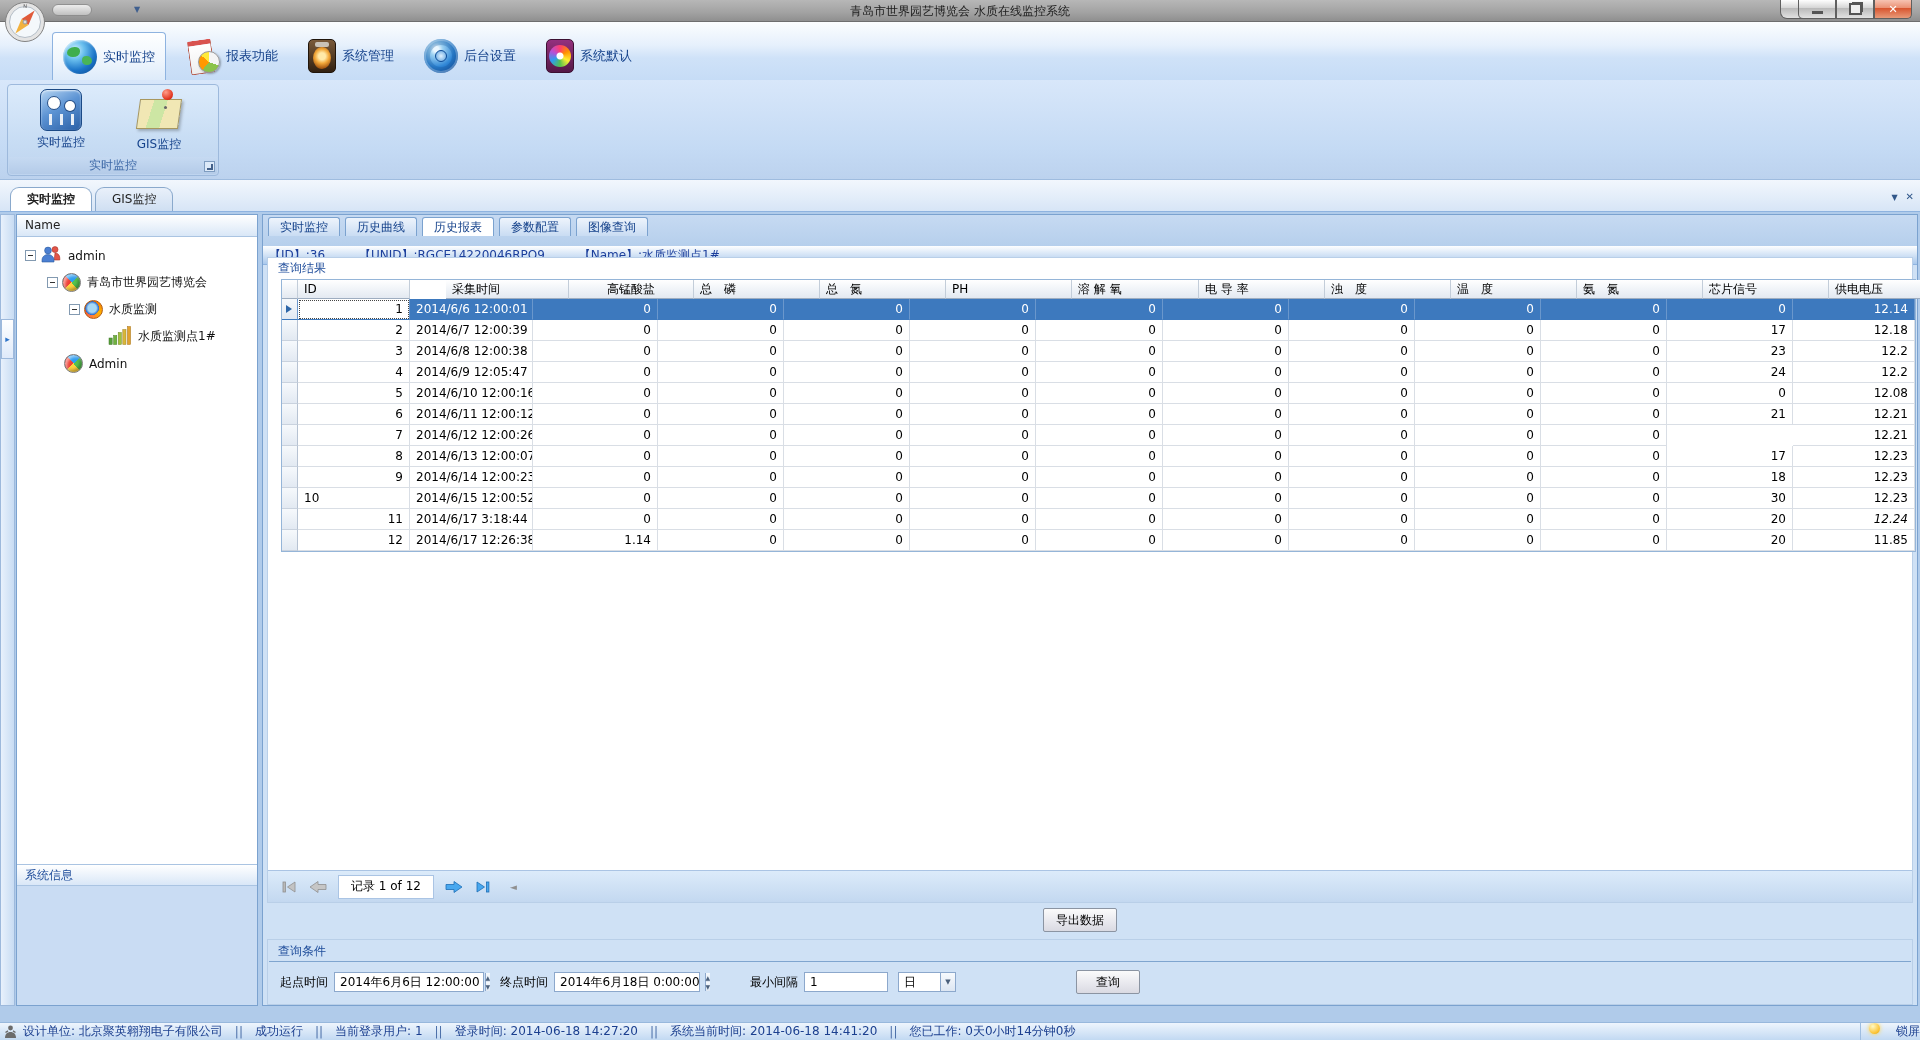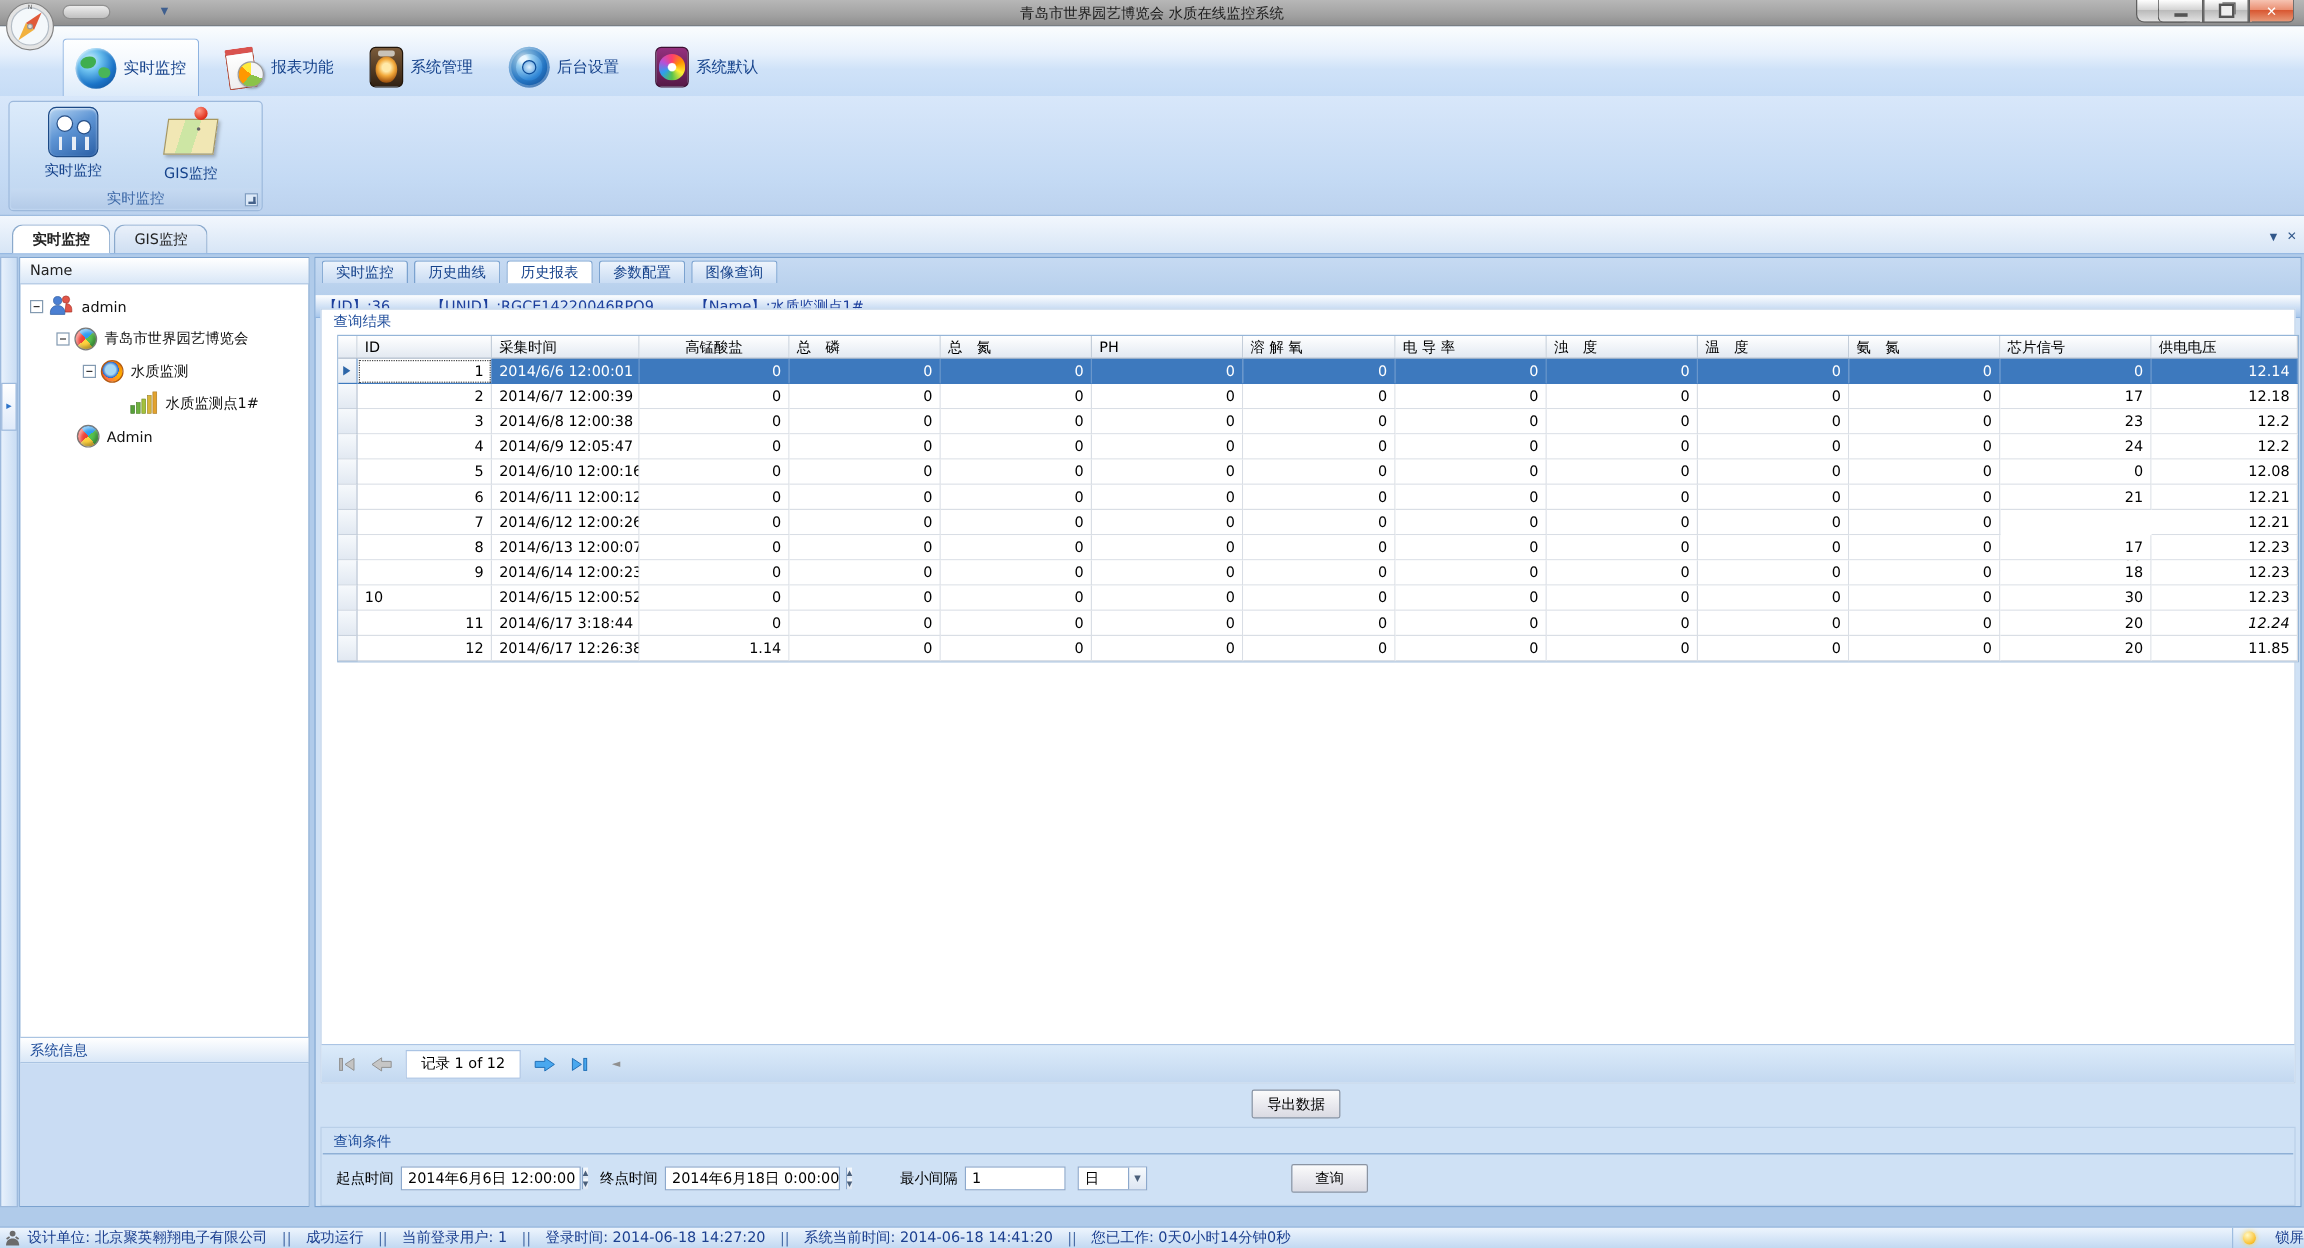--- a/index.html
+++ b/index.html
@@ -113,21 +113,21 @@
   #q-start-label{margin-left:12px}
   #q-end-label{margin-left:16px}
   #q-int-label{margin-left:50px}
   #q-unit{margin-left:10px;width:58px}
   #q-unit .val{flex:1}
   #query-btn{margin-left:120px;width:64px}
 
   
   #statusbar{position:absolute;left:0;top:1022px;width:100%;height:18px;background:linear-gradient(#eef5fd,#c2d9f2);border-top:1px solid #98b8dc;display:flex;align-items:center;padding-left:4px;color:#1b3f8f;white-space:nowrap;overflow:hidden}
   .sb-sep{margin:0 12px;color:#4a6ea8}
-  #sb-right{margin-left:auto;display:flex;align-items:center;border-left:1px solid #9ebde0;padding-left:8px;gap:16px;flex:none}
+  #sb-right{margin-left:auto;display:flex;align-items:flex-start;border-left:1px solid #9ebde0;padding-left:8px;gap:16px;flex:none}
   .bulb{width:11px;height:11px;border-radius:50%;background:radial-gradient(circle at 35% 30%,#fff9c4,#fbc02d 70%,#c79100);box-shadow:0 0 4px #ffd54f;display:inline-block}
 
   
   .icwrap{display:inline-flex;align-items:center;flex:none}
   .ic{position:relative;display:inline-block;flex:none}
   .globe{width:34px;height:34px;border-radius:50%;background:radial-gradient(circle at 35% 30%,#d6f1fd 0%,#6cc1ef 28%,#1b74c8 62%,#0a4387 100%);box-shadow:inset 1px 1px 2px rgba(255,255,255,.6)}
   .globe::before{content:"";position:absolute;left:4px;top:7px;width:13px;height:10px;background:#3fae4e;border-radius:60% 40% 55% 45%}
   .globe::after{content:"";position:absolute;right:5px;top:16px;width:10px;height:9px;background:#49b558;border-radius:45% 55% 50% 50%}
   .report{width:34px;height:34px}
   .report::before{content:"";position:absolute;left:3px;top:1px;width:22px;height:28px;background:linear-gradient(#fff,#eee);border:1px solid #b5513f;border-top:5px solid #d9534f;transform:rotate(-8deg);border-radius:2px}
@@ -307,21 +307,21 @@
       <span>【UNID】:RGCE14220046RPQ9</span>
       <span>【Name】:水质监测点1#</span>
     </div>
 
     <div id="result-group">
       <div id="result-title">查询结果</div>
       <div id="grid">
           <div class="g-row g-headrow">
             <div class="g-cell g-head g-ind-h"></div>
             <div class="g-cell g-head" style="width: 112px;">ID</div>
-            <div class="g-cell g-head" style="width: 123px;">采集时间</div>
+            <div class="g-cell g-head" style="width: 123px; margin-left: 36px;">采集时间</div>
             <div class="g-cell g-head" style="width: 125px; text-align: center;">高锰酸盐</div>
             <div class="g-cell g-head" style="width: 126px;">总　磷</div>
             <div class="g-cell g-head" style="width: 126px;">总　氮</div>
             <div class="g-cell g-head" style="width: 126px;">PH</div>
             <div class="g-cell g-head" style="width: 127px;">溶 解 氧</div>
             <div class="g-cell g-head" style="width: 126px;">电 导 率</div>
             <div class="g-cell g-head" style="width: 126px;">浊　度</div>
             <div class="g-cell g-head" style="width: 126px;">温　度</div>
             <div class="g-cell g-head" style="width: 126px;">氨　氮</div>
             <div class="g-cell g-head" style="width: 126px;">芯片信号</div>

